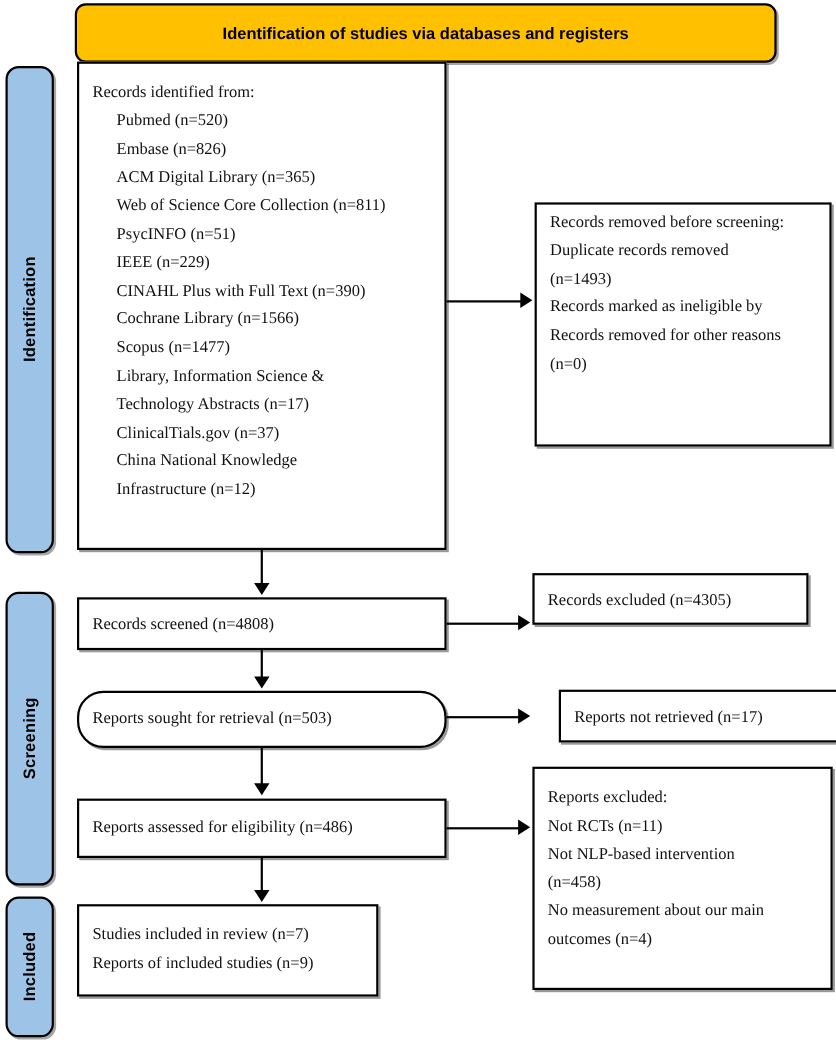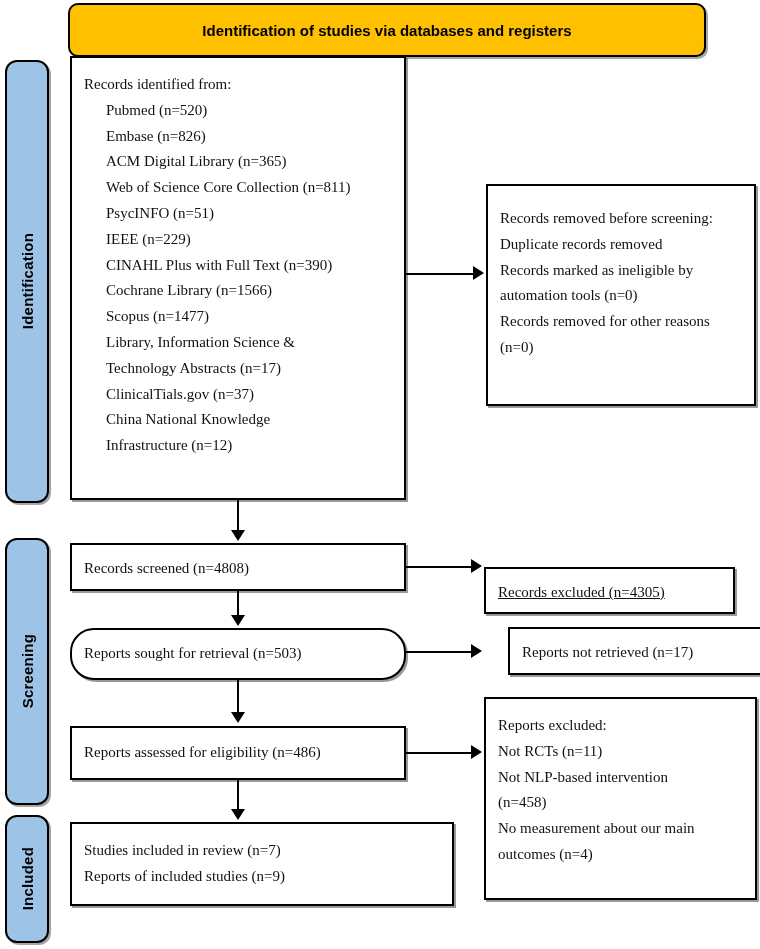--- a/index.html
+++ b/index.html
@@ -126,40 +126,40 @@
     <div class="line indent">CINAHL Plus with Full Text (n=390)</div>
     <div class="line indent">Cochrane Library (n=1566)</div>
     <div class="line indent">Scopus (n=1477)</div>
     <div class="line indent">Library, Information Science &amp;</div>
     <div class="line indent">Technology Abstracts (n=17)</div>
     <div class="line indent">ClinicalTials.gov (n=37)</div>
     <div class="line indent">China National Knowledge</div>
     <div class="line indent">Infrastructure (n=12)</div>
   </div>
 
-  <div class="box" style="left:486px; top:184px; width:270px; height:222px; padding-top:20px;">
+  <div class="box" style="left:486px; top:184px; width:270px; height:222px; padding-top:4px;">
     <div class="line">Records removed before screening:</div>
     <div class="line">Duplicate records removed</div>
+    <div class="line">(n=1493)</div>
     <div class="line">Records marked as ineligible by</div>
-    <div class="line">automation tools (n=0)</div>
     <div class="line">Records removed for other reasons</div>
     <div class="line">(n=0)</div>
   </div>
 
   <div class="hline" style="left:406px; top:273px; width:70px;"></div>
   <div class="arrow-right" style="left:473px; top:266px;"></div>
 
   <div class="box" style="left:70px; top:543px; width:336px; height:48px; padding-top:11px;">
     <div class="line">Records screened (n=4808)</div>
   </div>
 
   <div class="vline" style="left:237px; top:500px; width:1.8px; height:32px;"></div>
   <div class="arrow-down" style="left:231px; top:530px;"></div>
 
-  <div class="box" style="left:484px; top:567px; width:251px; height:47px; padding-top:11px;text-decoration:underline;">
+  <div class="box" style="left:484px; top:521px; width:251px; height:47px; padding-top:11px;">
     <div class="line">Records excluded (n=4305)</div>
   </div>
 
   <div class="hline" style="left:406px; top:566px; width:68px;"></div>
   <div class="arrow-right" style="left:471px; top:559px;"></div>
 
   <div class="box" style="left:70px; top:628px; width:336px; height:52px; padding-top:11px;border-radius:24px;">
     <div class="line">Reports sought for retrieval (n=503)</div>
   </div>
 
@@ -185,21 +185,21 @@
     <div class="line">Not RCTs (n=11)</div>
     <div class="line">Not NLP-based intervention</div>
     <div class="line">(n=458)</div>
     <div class="line">No measurement about our main</div>
     <div class="line">outcomes (n=4)</div>
   </div>
 
   <div class="hline" style="left:406px; top:752px; width:68px;"></div>
   <div class="arrow-right" style="left:471px; top:745px;"></div>
 
-  <div class="box" style="left:70px; top:822px; width:384px; height:84px; padding-top:14px;">
+  <div class="box" style="left:70px; top:822px; width:274px; height:84px; padding-top:14px;">
     <div class="line">Studies included in review (n=7)</div>
     <div class="line">Reports of included studies (n=9)</div>
   </div>
 
   <div class="vline" style="left:237px; top:780px; width:1.8px; height:31px;"></div>
   <div class="arrow-down" style="left:231px; top:809px;"></div>
 
 </div>
 
 </body></html>

